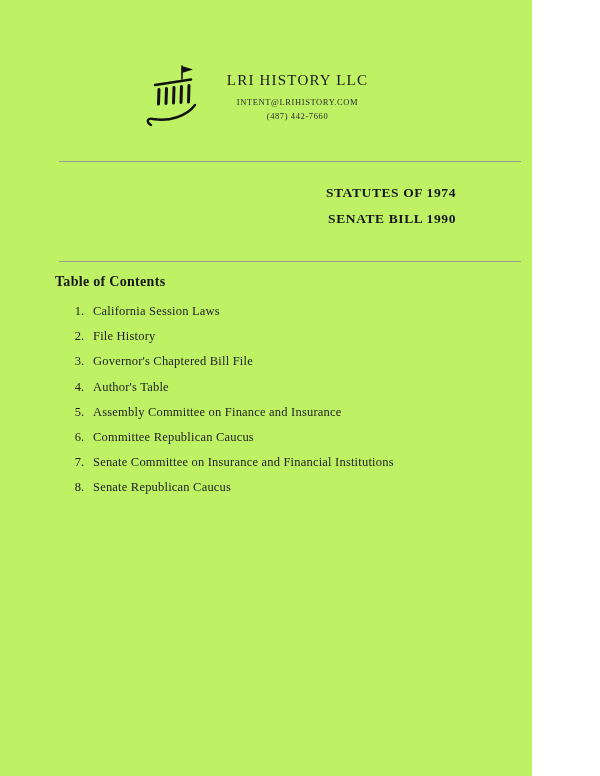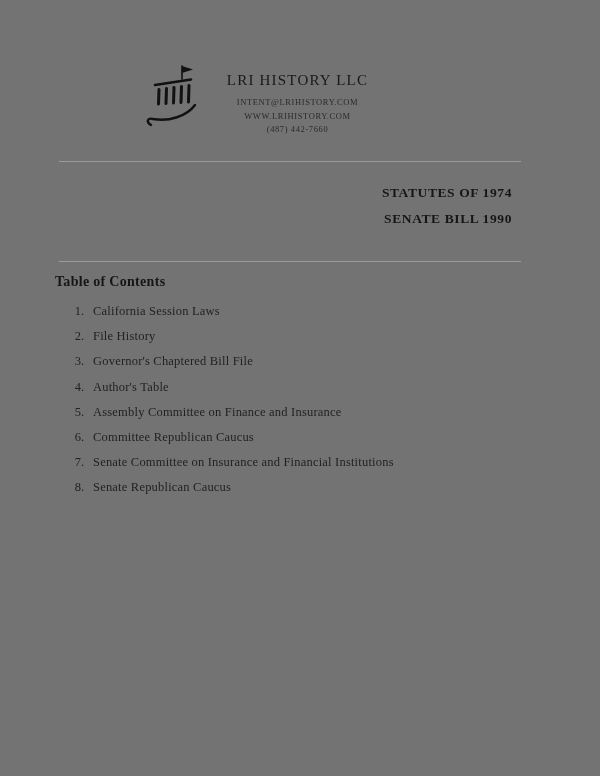--- a/index.html
+++ b/index.html
@@ -6,23 +6,23 @@
   html, body {
     width: 600px;
     height: 776px;
     background: #ffffff;
     font-family: "Liberation Serif", "DejaVu Serif", serif;
     color: #1e1e1e;
     overflow: hidden;
   }
   .page {
     position: relative;
-    width: 600px;
+    width: 532px;
     height: 776px;
-    background: #737373;
+    background: #bef264;
   }
 
   
   .header-logo {
     position: absolute;
     left: 143px;
     top: 62px;
     width: 62px;
     height: 74px;
   }
@@ -55,21 +55,21 @@
     width: 462px;
     height: 0;
     border-top: 1px solid #9a9a9a;
   }
   .divider-top { top: 161px; }
   .divider-middle { top: 261px; }
 
   
   .citation {
     position: absolute;
-    right: 88px;
+    right: 76px;
     top: 180px;
     text-align: right;
   }
   .citation-line {
     font-size: 13.5px;
     font-weight: bold;
     letter-spacing: 0.6px;
     line-height: 25.5px;
     color: #161616;
     white-space: pre;
@@ -134,21 +134,20 @@
       <path class="logo-stroke" d="M38.5 24.5 L38 40.5" stroke-width="3"></path>
       <path class="logo-stroke" d="M46 23.5 L45.5 40" stroke-width="3"></path>
 
       <path class="logo-stroke" d="M52 43 C44 54 26 60 10 57 C4 55.5 3 60 8 63" stroke-width="2.4"></path>
     </svg>
   </div>
 
   <div class="header-text">
     <div class="company-name">LRI HISTORY LLC</div>
     <div class="contact-line">INTENT@LRIHISTORY.COM</div>
-    <div class="contact-line">WWW.LRIHISTORY.COM</div>
     <div class="contact-line">(487) 442-7660</div>
   </div>
 
   <div class="divider divider-top"></div>
 
   <div class="citation">
     <div class="citation-line">STATUTES OF 1974</div>
     <div class="citation-line">SENATE BILL 1990</div>
   </div>
 

